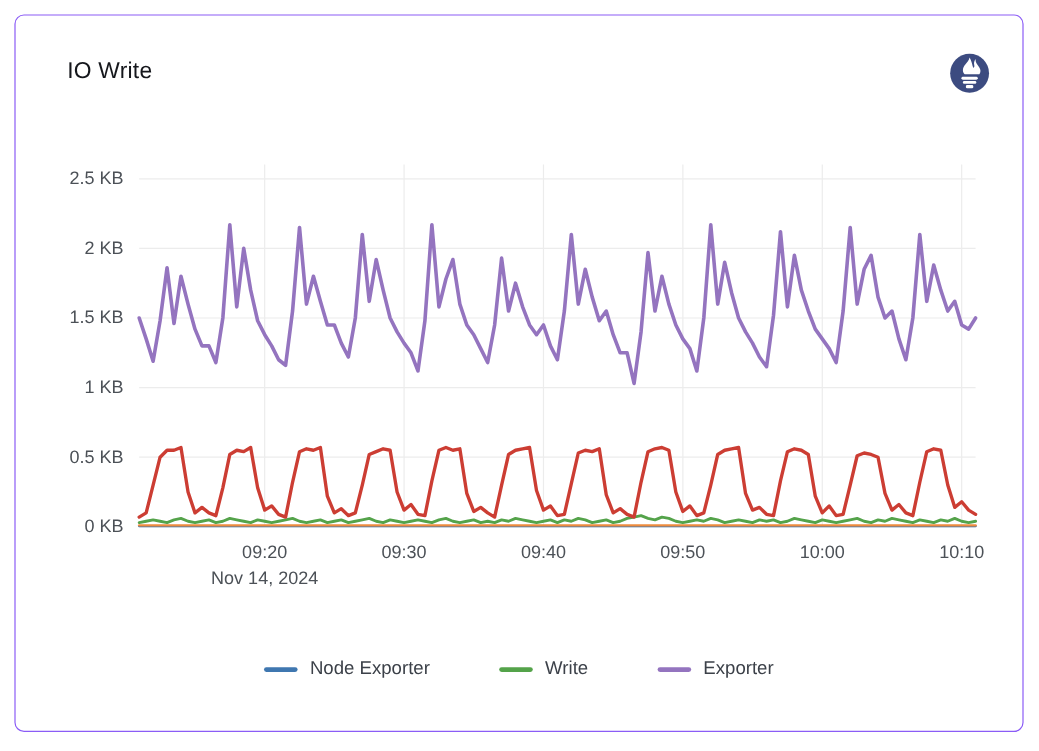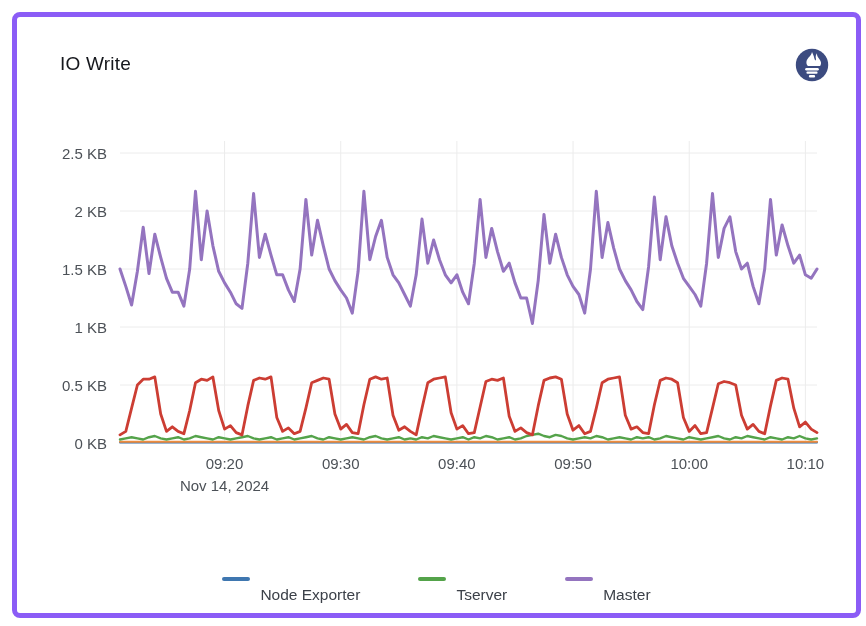--- a/index.html
+++ b/index.html
@@ -1,38 +1,38 @@
 <!DOCTYPE html>
 <html><head>
 <meta charset="utf-8">
 <style>
   html,body{margin:0;padding:0;background:#ffffff;font-family:"Liberation Sans",sans-serif;}
   .stage{position:relative;width:866px;height:626px;background:#ffffff;overflow:hidden;}
   .panel{
     position:absolute;left:12px;top:12px;width:839px;height:596px;
-    background:#ffffff;border:5px solid #8b5cf6;border-radius:8px;
+    background:#ffffff;border:1px solid #8b5cf6;border-radius:8px;
   }
   .panel-header{position:absolute;left:0;top:0;width:100%;height:96px;}
   .panel-title{
     position:absolute;left:43px;top:36px;font-size:19px;font-weight:500;
     color:#15171c;letter-spacing:.2px;
   }
   .panel-logo{position:absolute;right:26px;top:30px;width:36px;height:36px;}
   .chart-wrap{position:absolute;left:0;top:110px;width:839px;height:384px;}
   .legend{
     position:absolute;left:0;top:536px;width:100%;
     display:flex;justify-content:center;
   }
   .legend-grid{
     display:grid;grid-template-columns:repeat(3,auto);
     column-gap:58px;row-gap:11px;width:max-content;
   }
   .legend-item{display:flex;align-items:center;gap:10px;cursor:pointer;}
   .legend-marker{width:28px;height:4px;border-radius:2px;display:inline-block;}
-  .legend-label{font-size:15.5px;color:#3c4149;line-height:18px;margin-top:33px;}
+  .legend-label{font-size:15.5px;color:#3c4149;line-height:18px;}
   svg text{font-family:"Liberation Sans",sans-serif;}
 </style>
 </head>
 <body>
 
 <div class="stage">
   <div class="panel">
 
     <div class="panel-header">
       <div class="panel-title">IO Write</div>
@@ -81,23 +81,23 @@
     </div>
 
     <div class="legend">
       <div class="legend-grid" id="legend-grid">
           <div class="legend-item">
             <span class="legend-marker" style="background: rgb(63, 119, 176);"></span>
             <span class="legend-label">Node Exporter</span>
           </div>
           <div class="legend-item">
             <span class="legend-marker" style="background: rgb(84, 163, 74);"></span>
-            <span class="legend-label">Tserver</span>
+            <span class="legend-label">Write</span>
           </div>
           <div class="legend-item">
             <span class="legend-marker" style="background: rgb(148, 116, 191);"></span>
-            <span class="legend-label">Master</span>
+            <span class="legend-label">Exporter</span>
           </div>
         </div>
     </div>
 
   </div>
 </div>
 
 </body></html>

